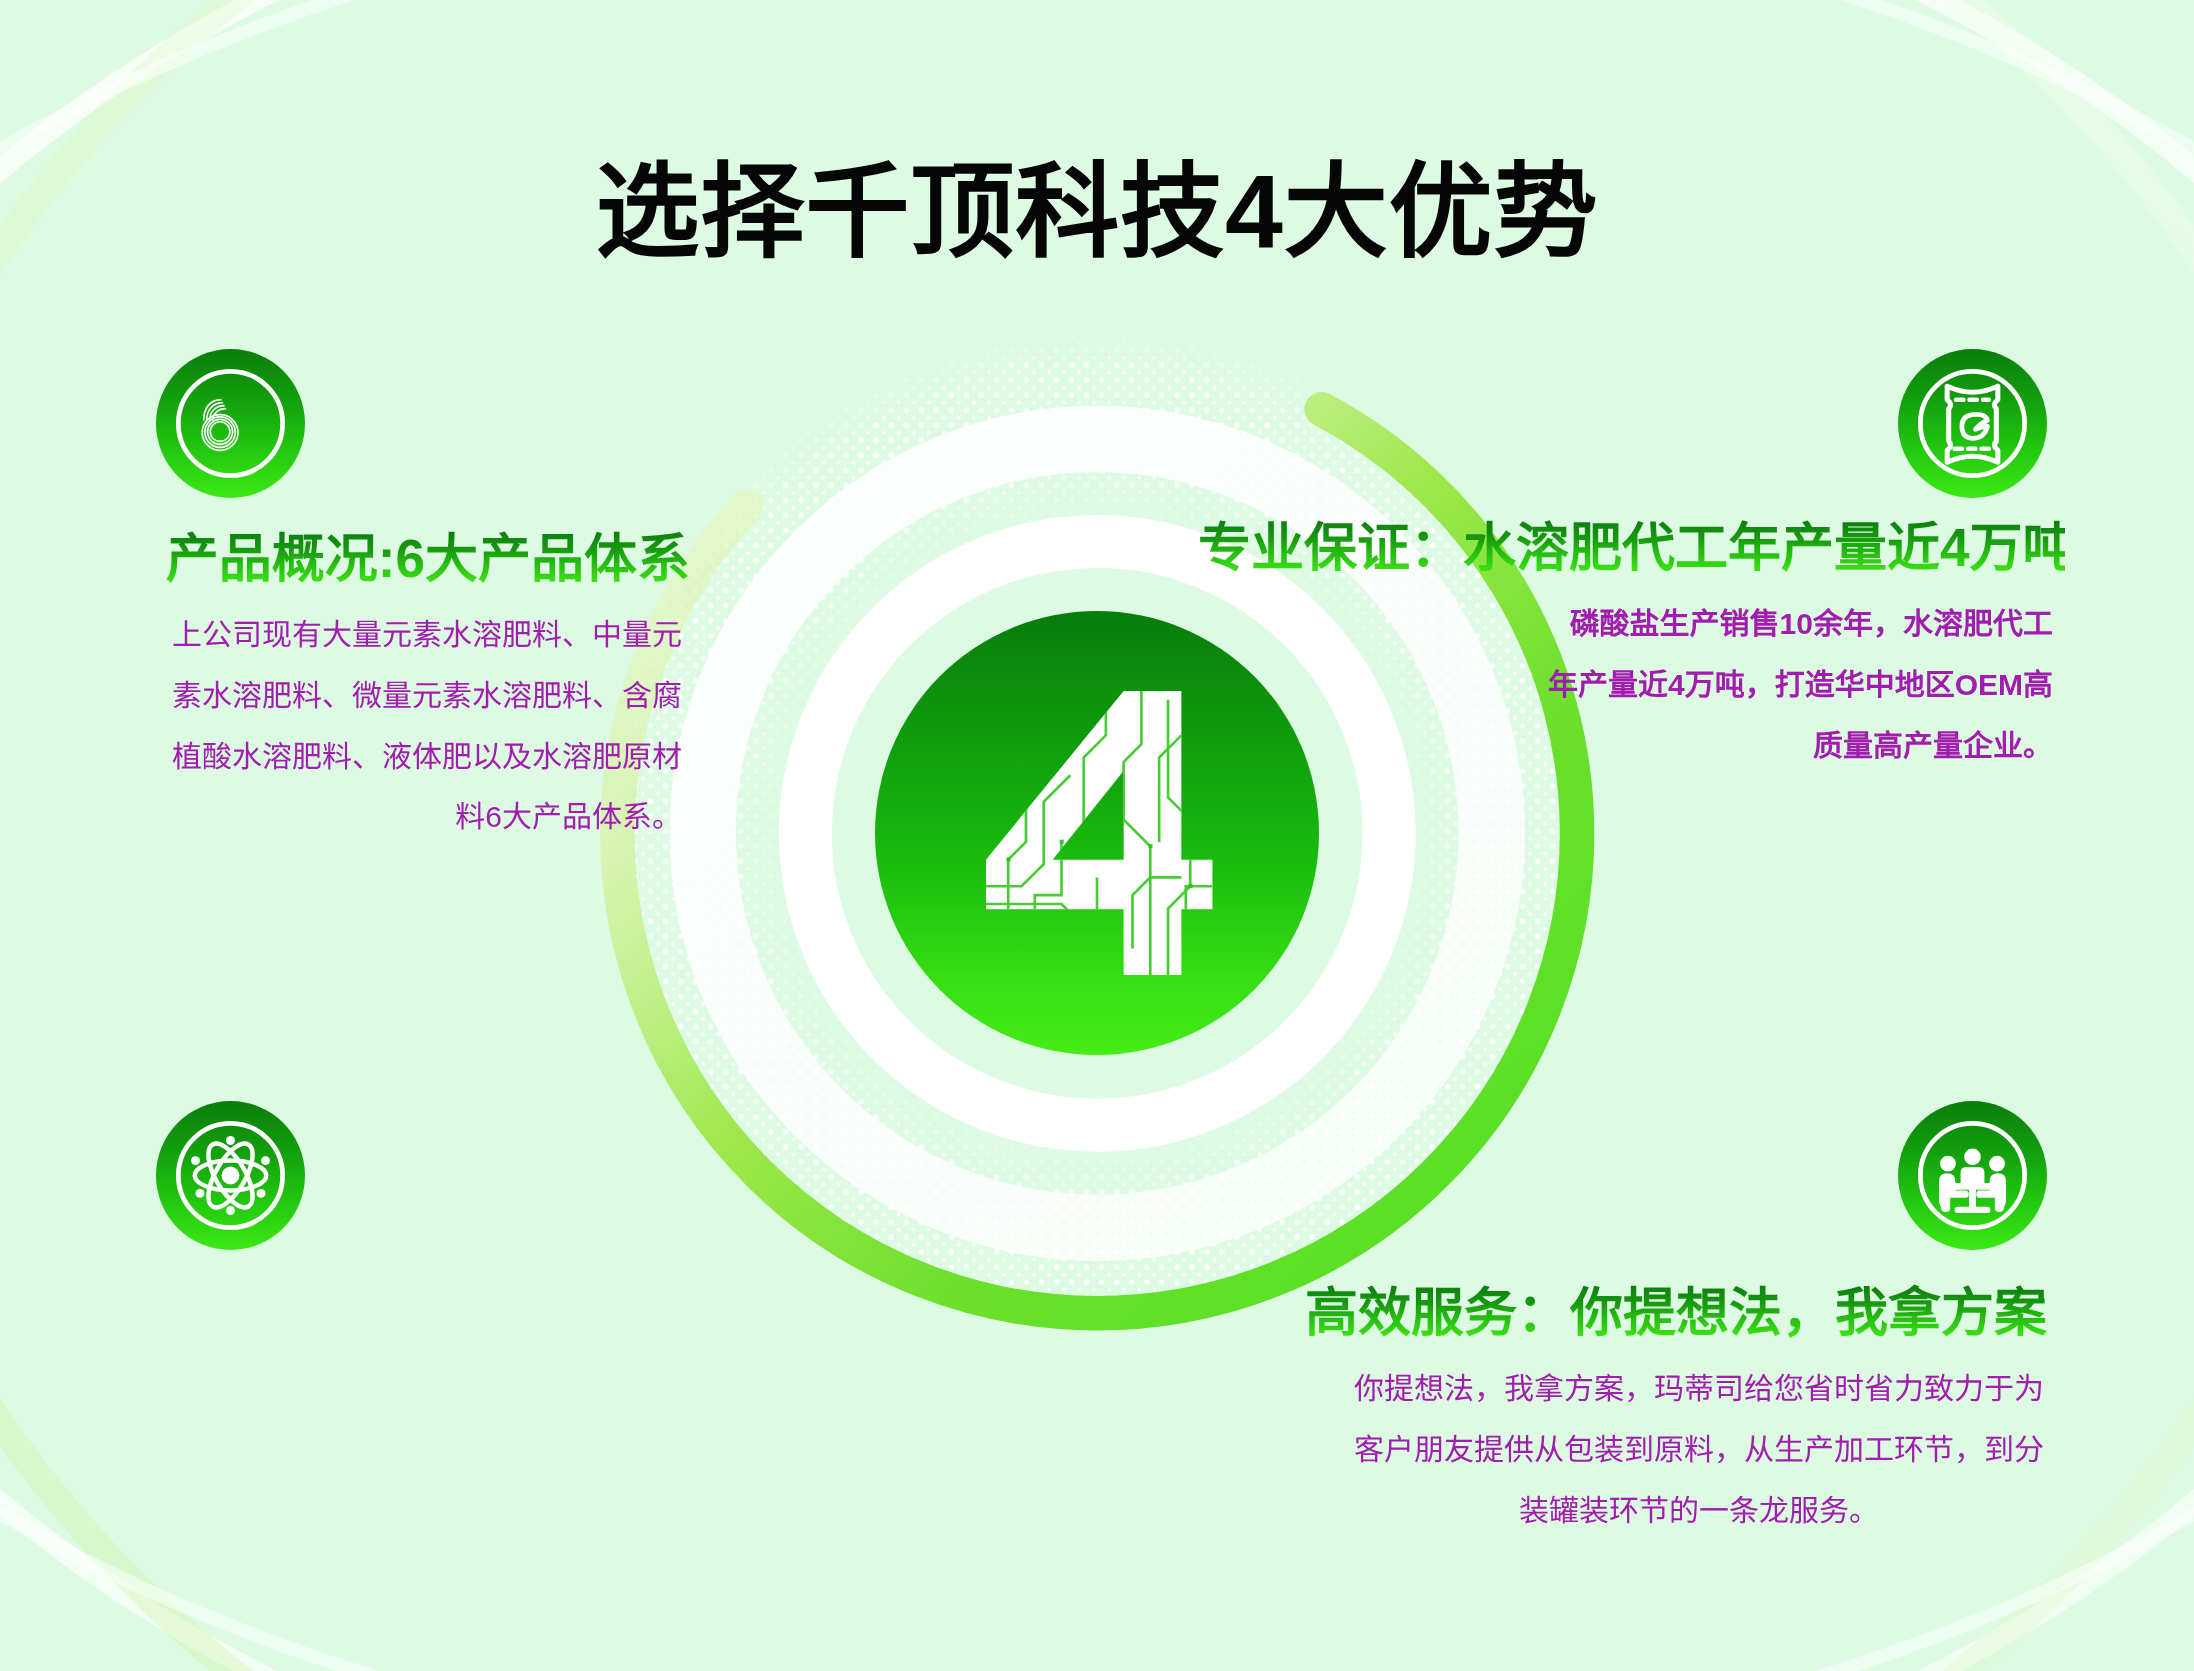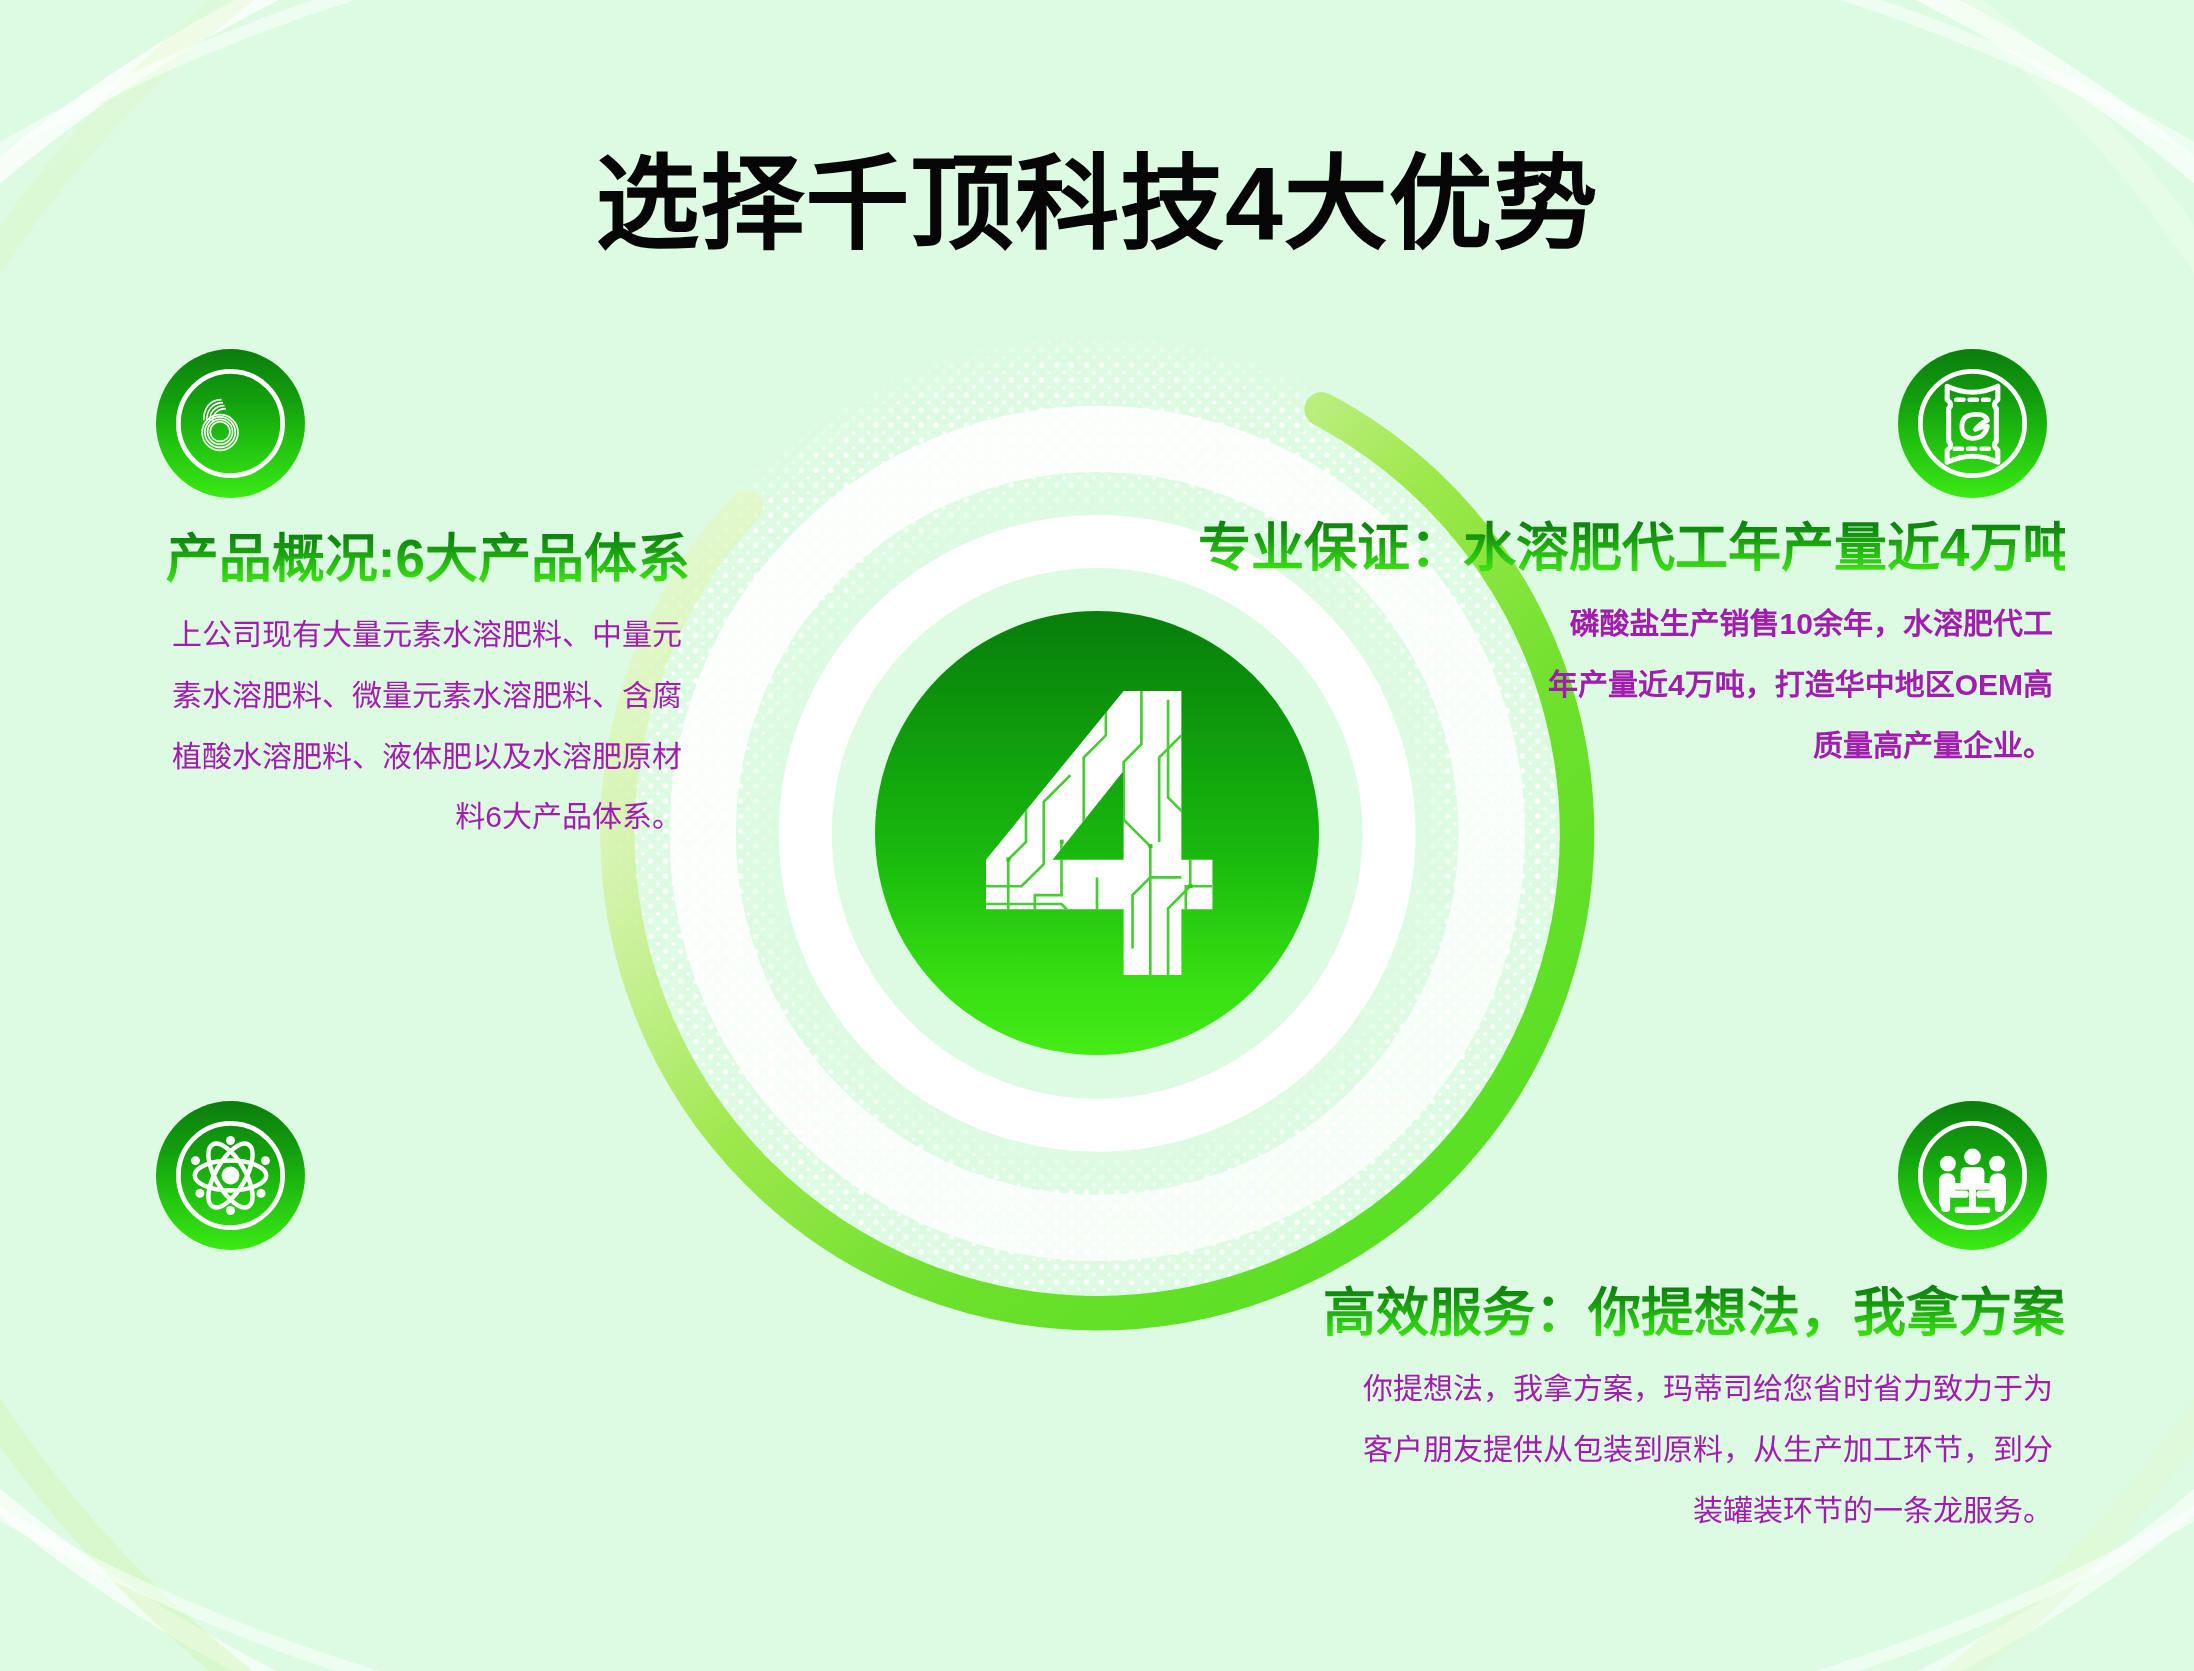--- a/index.html
+++ b/index.html
@@ -12,21 +12,21 @@
     position:relative;
   }
   .stage{position:absolute;inset:0;overflow:hidden;}
 
   
   .bg-svg{position:absolute;left:0;top:0;width:2194px;height:1672px;}
 
   
   .page-title{
     position:absolute;
-    left:0;right:0;top:80px;
+    left:0;right:0;top:88px;
     text-align:center;
     font-size:104px;
     font-weight:bold;
     letter-spacing:0.9px;
     color:#060606;
     line-height:1.05;
     white-space:nowrap;
     z-index:40;
   }
 
@@ -58,21 +58,21 @@
     font-size:30px;
     line-height:2.02;
     color:#a21caf;
     margin:12px;
     font-weight:500;
   }
 
   .p-tl{left:133px;top:529px;width:557px;text-align:right;}
   .p-tr{right:129px;top:518px;width:867px;text-align:right;}
   .p-bl{left:133px;top:1283px;width:752px;text-align:left;}
-  .p-br{right:129px;top:1283px;width:778px;text-align:right;}
+  .p-br{right:129px;top:1283px;width:778px;text-align:center;}
   .p-tr .body,.p-br .body{margin-left:auto;}
   .p-tr .body{width:509px;font-weight:bold;}
   .p-br .body{width:708px;}
   .p-tl .body{width:537px;}
   .p-bl .body{width:743px;}
 
   
   .badge{
     position:absolute;
     width:149px;height:149px;

